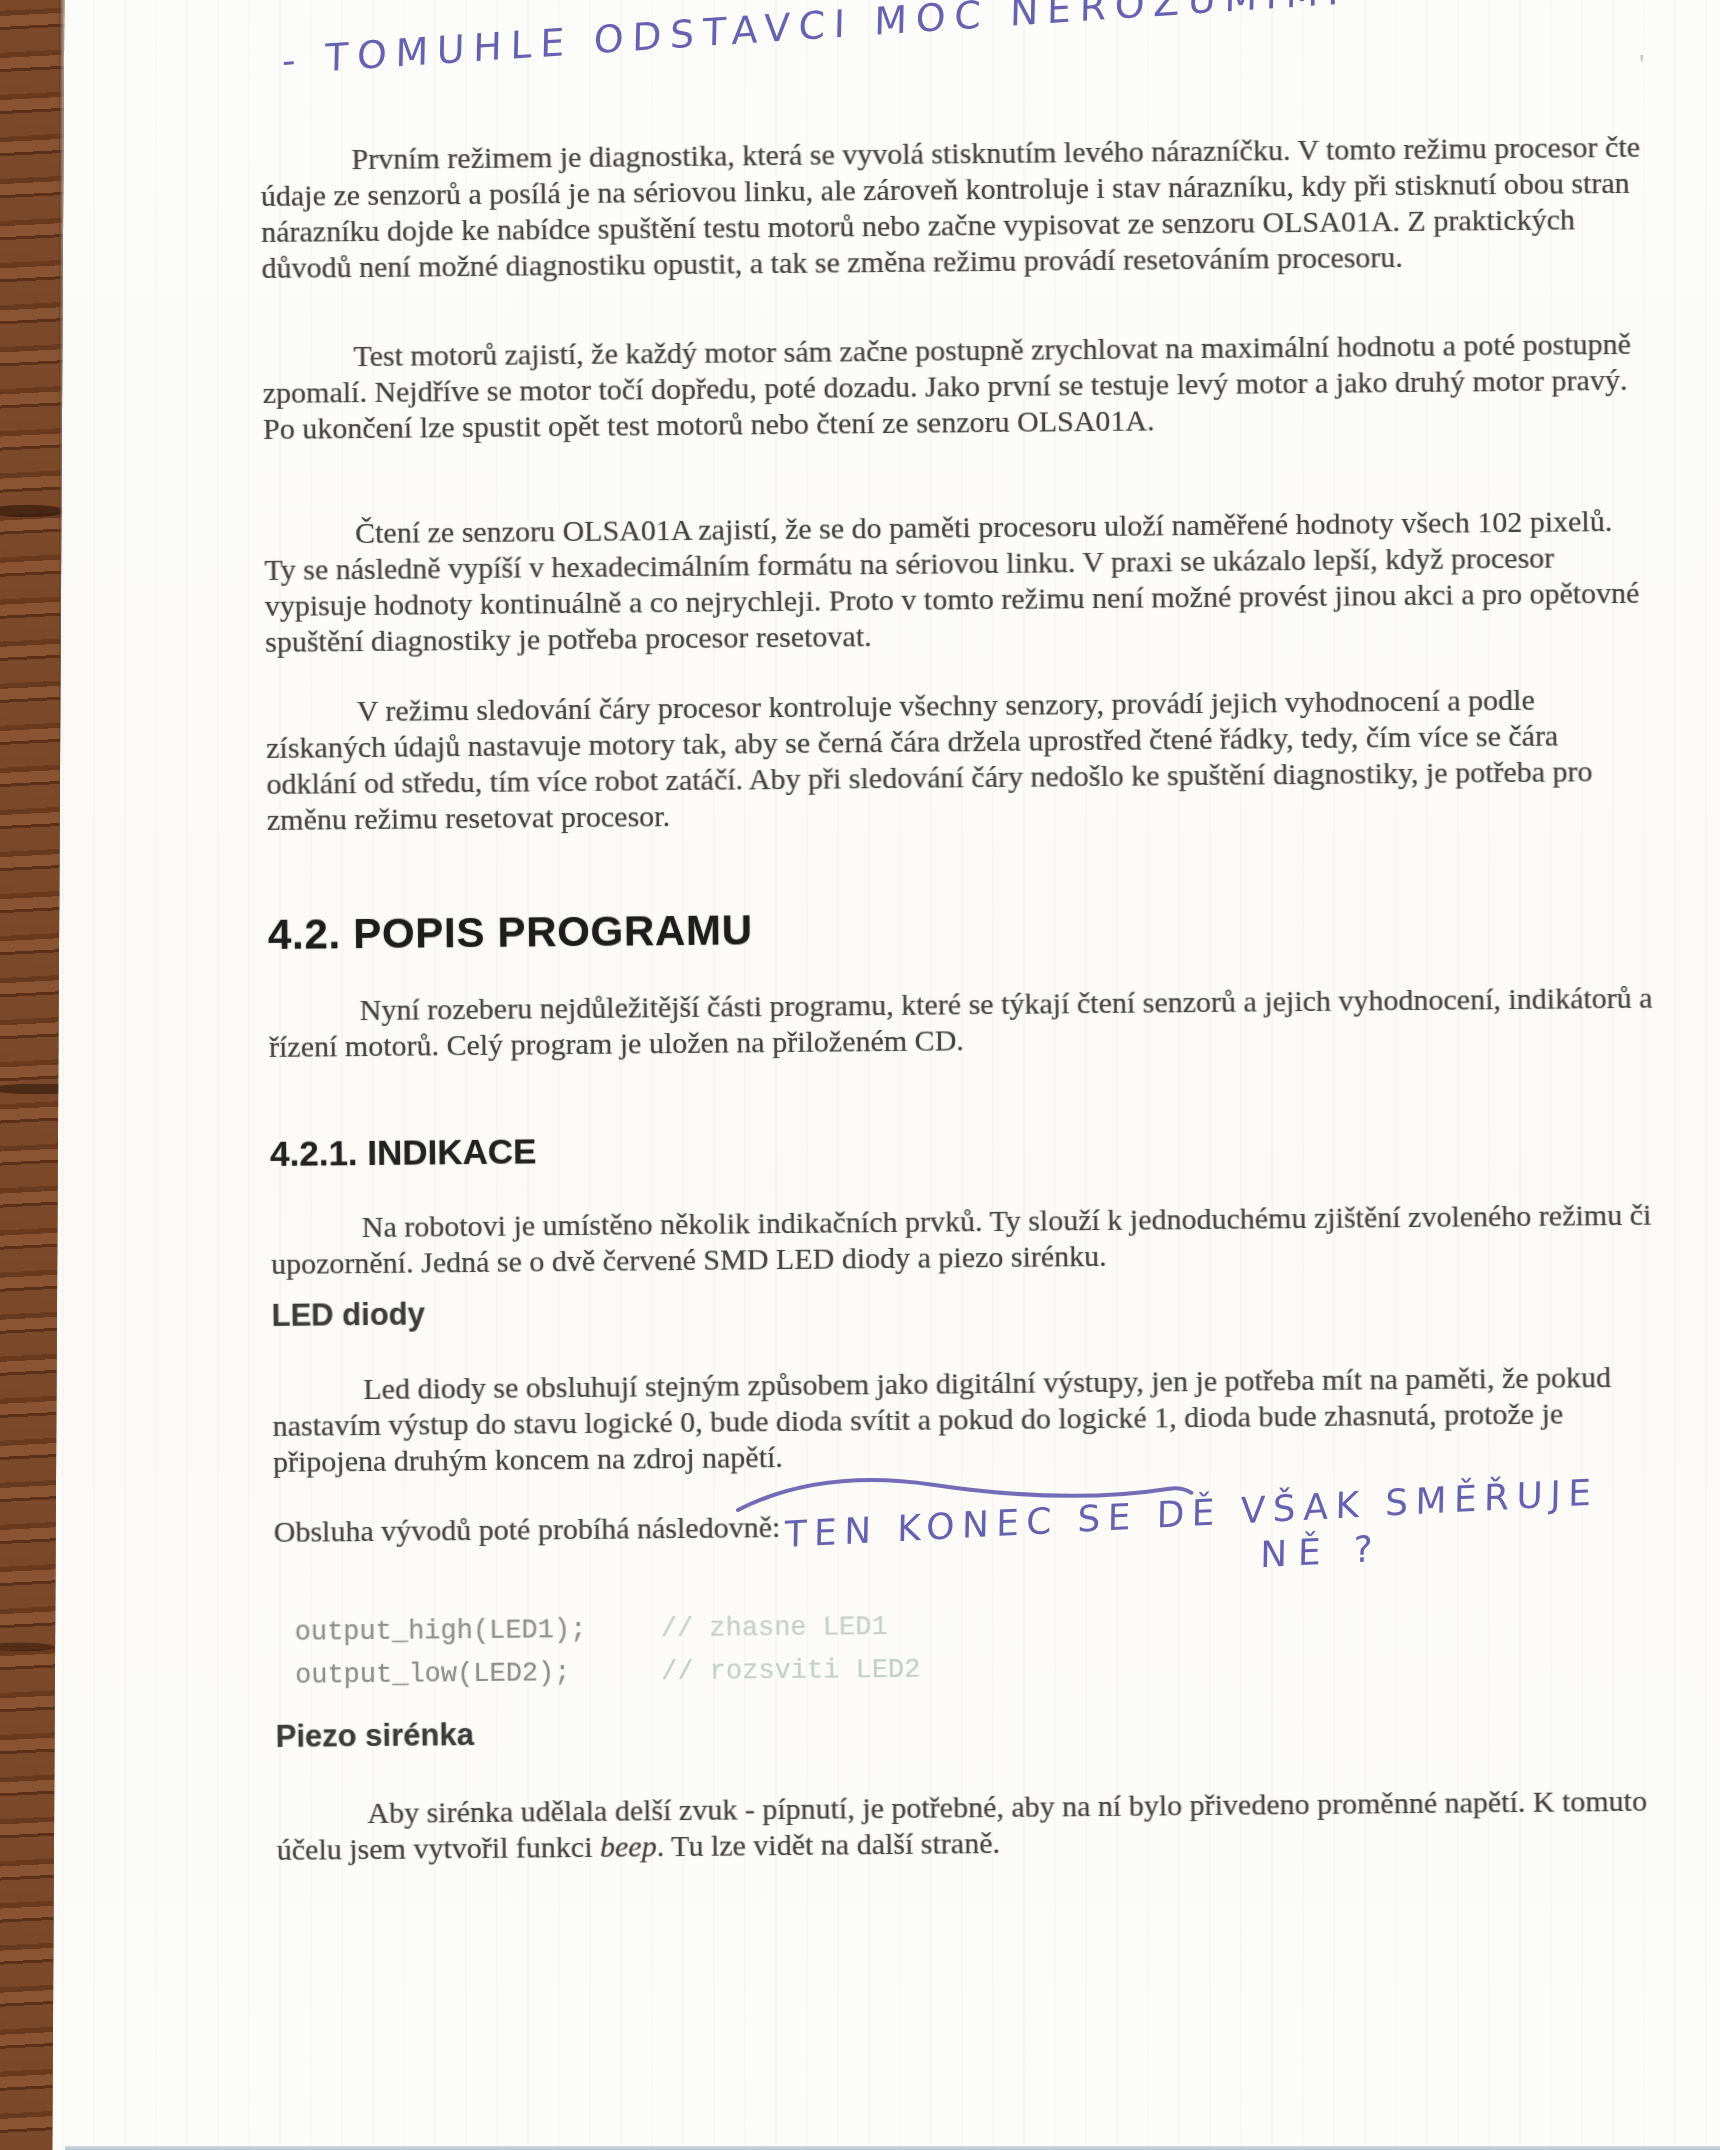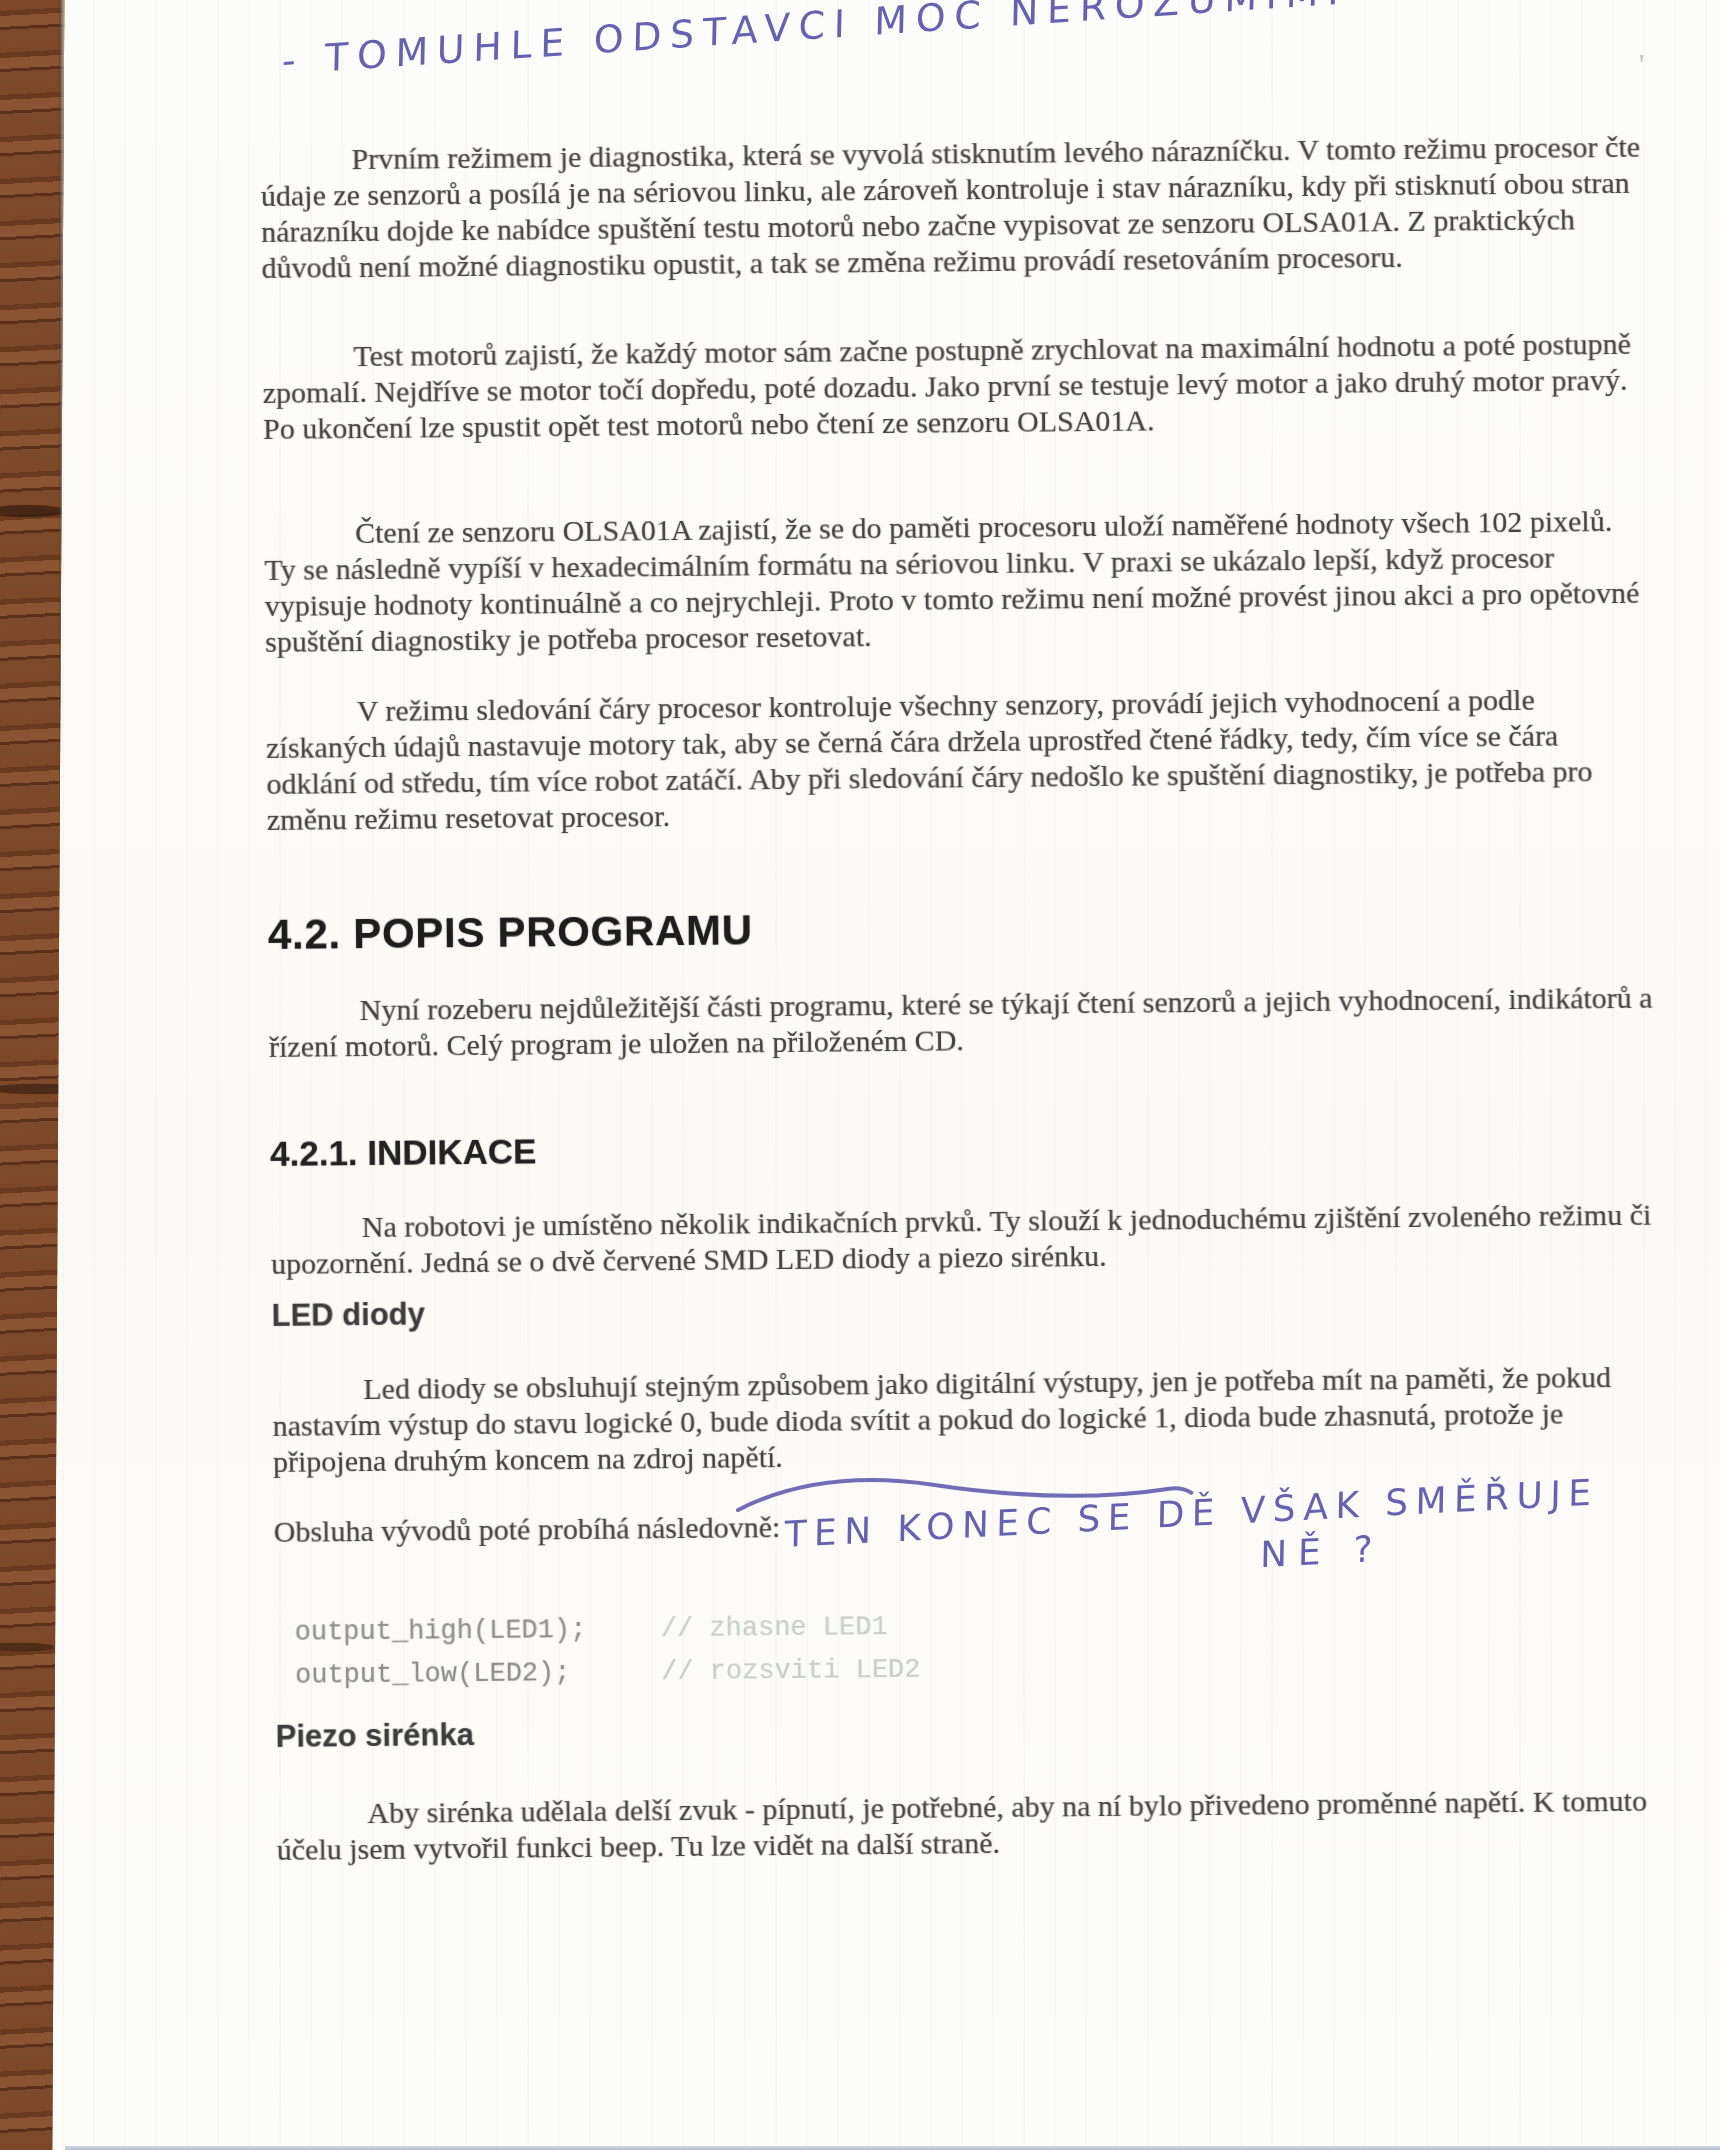--- a/index.html
+++ b/index.html
@@ -66,21 +66,21 @@
   .code-block{left:20px;font-family:"Liberation Mono","DejaVu Sans Mono",monospace;}
   .code-line{display:flex;line-height:43px;}
   .code-text{
     width:366px;font-size:27px;color:#8e8e8a;
     text-shadow:0 0 1.3px rgba(130,130,125,.4);
   }
   .code-comment{
     font-size:27px;color:#c7cec9;
     text-shadow:0.7px 0 0 rgba(150,200,190,.25);
   }
-  .em{}
+  .em{font-style:italic;}
 
   
   .hand{
     position:absolute;font-family:"DejaVu Sans",sans-serif;
     color:#5a54ab;white-space:nowrap;
   }
   .hand-top{
     left:282px;top:39px;font-size:38px;letter-spacing:8.7px;
     transform:rotate(-3.8deg) skewX(-5deg);transform-origin:0 50%;
     opacity:.92;

